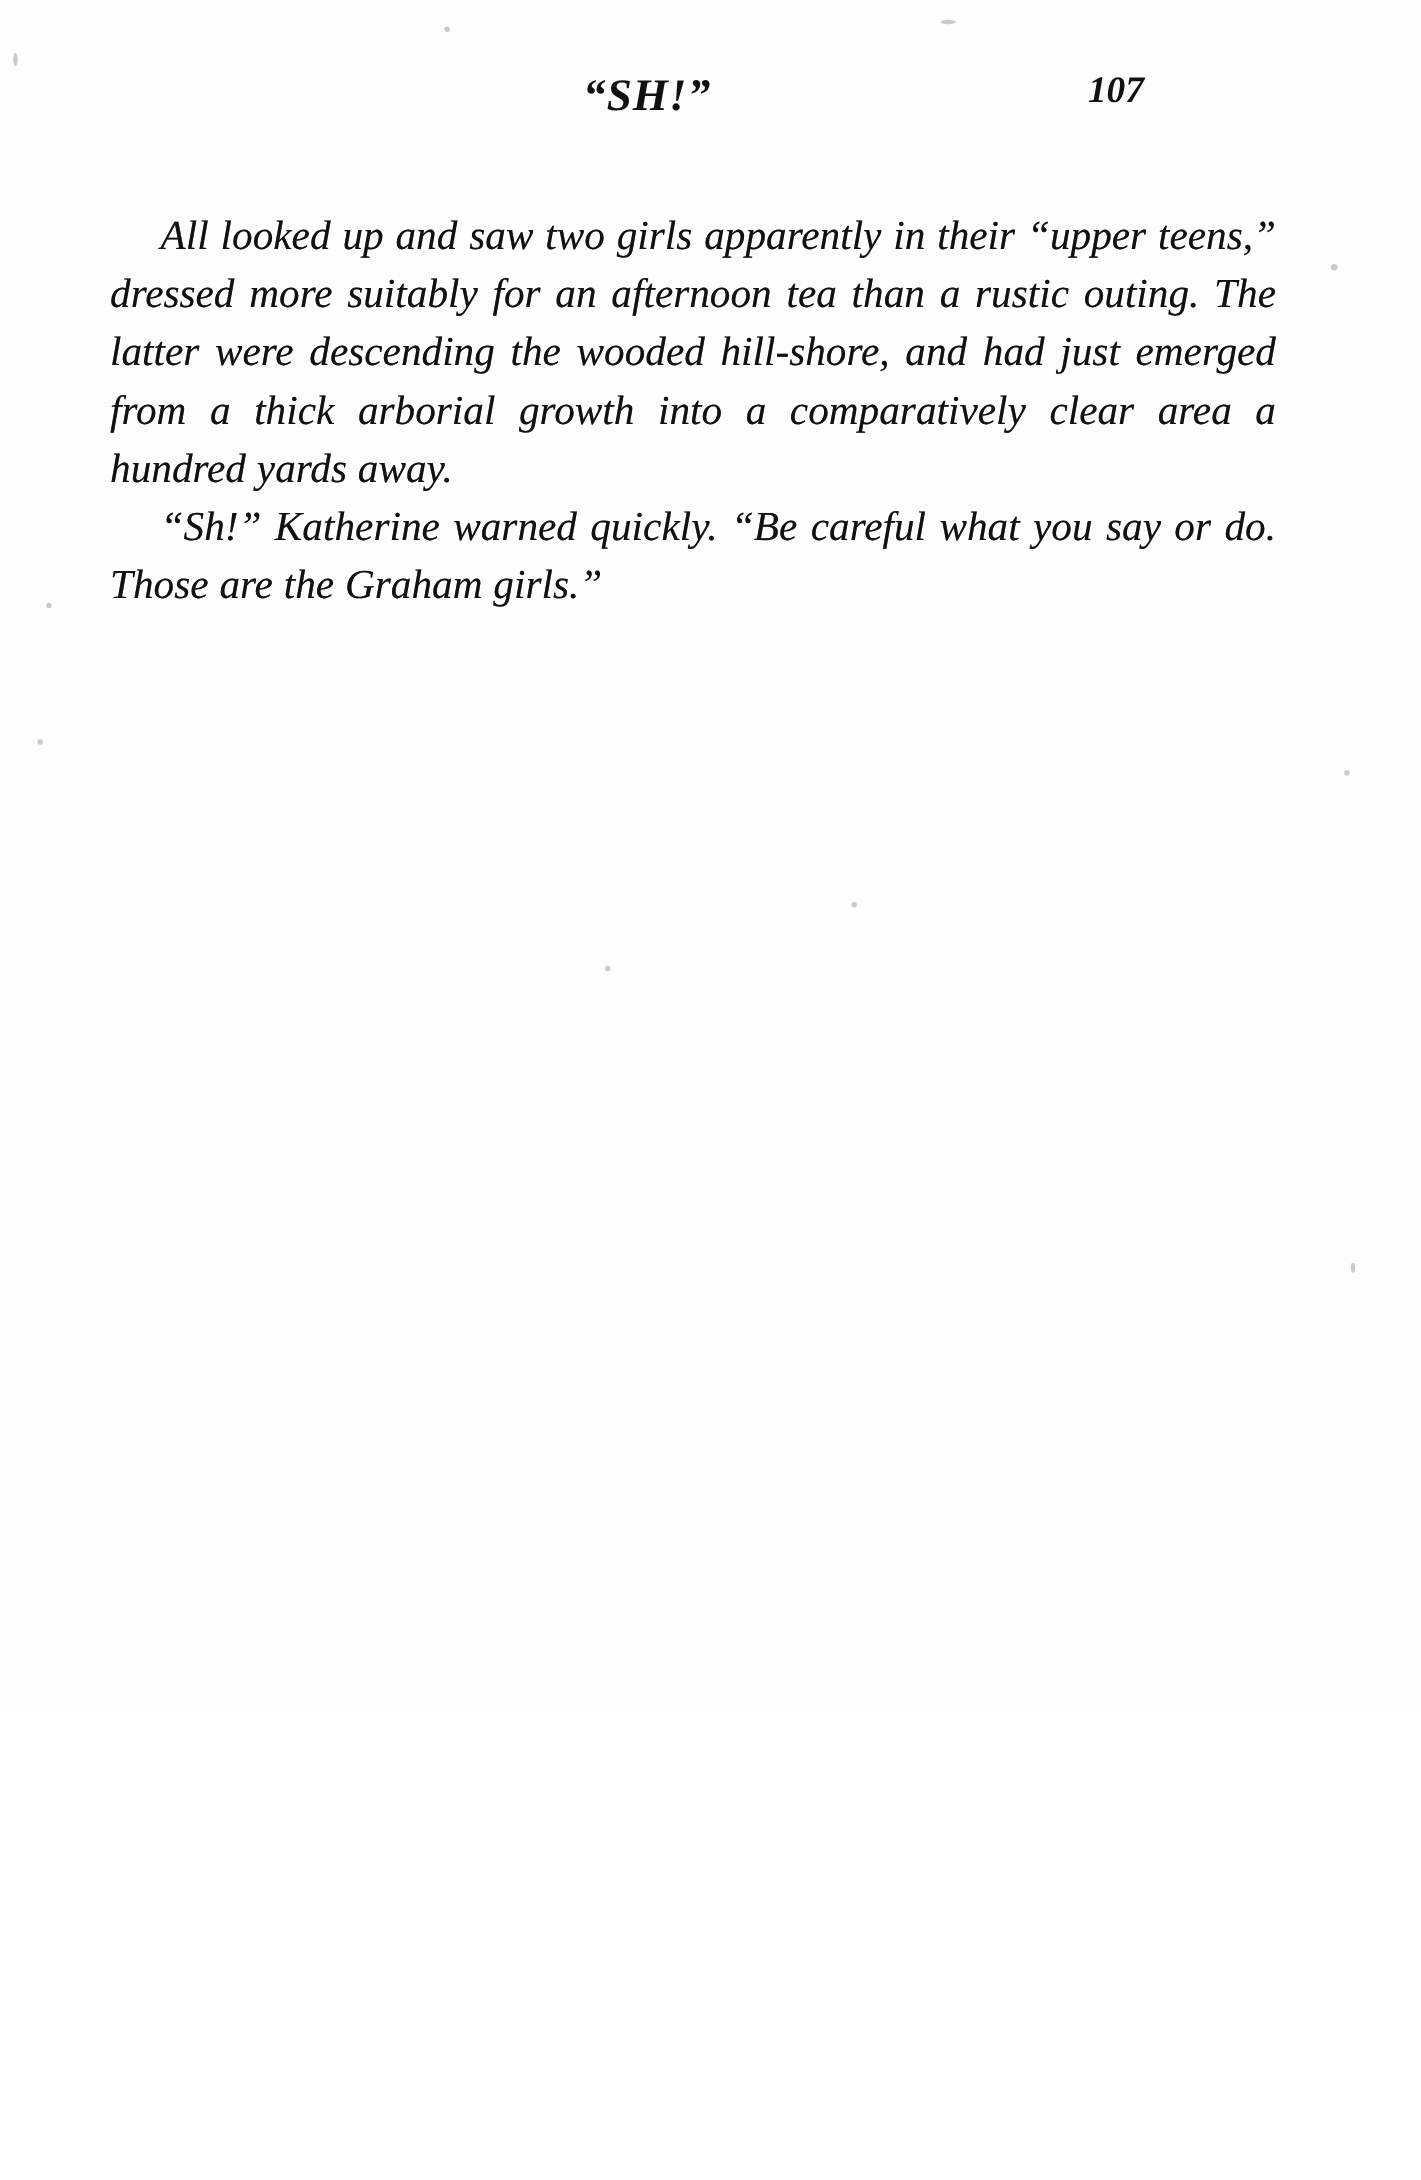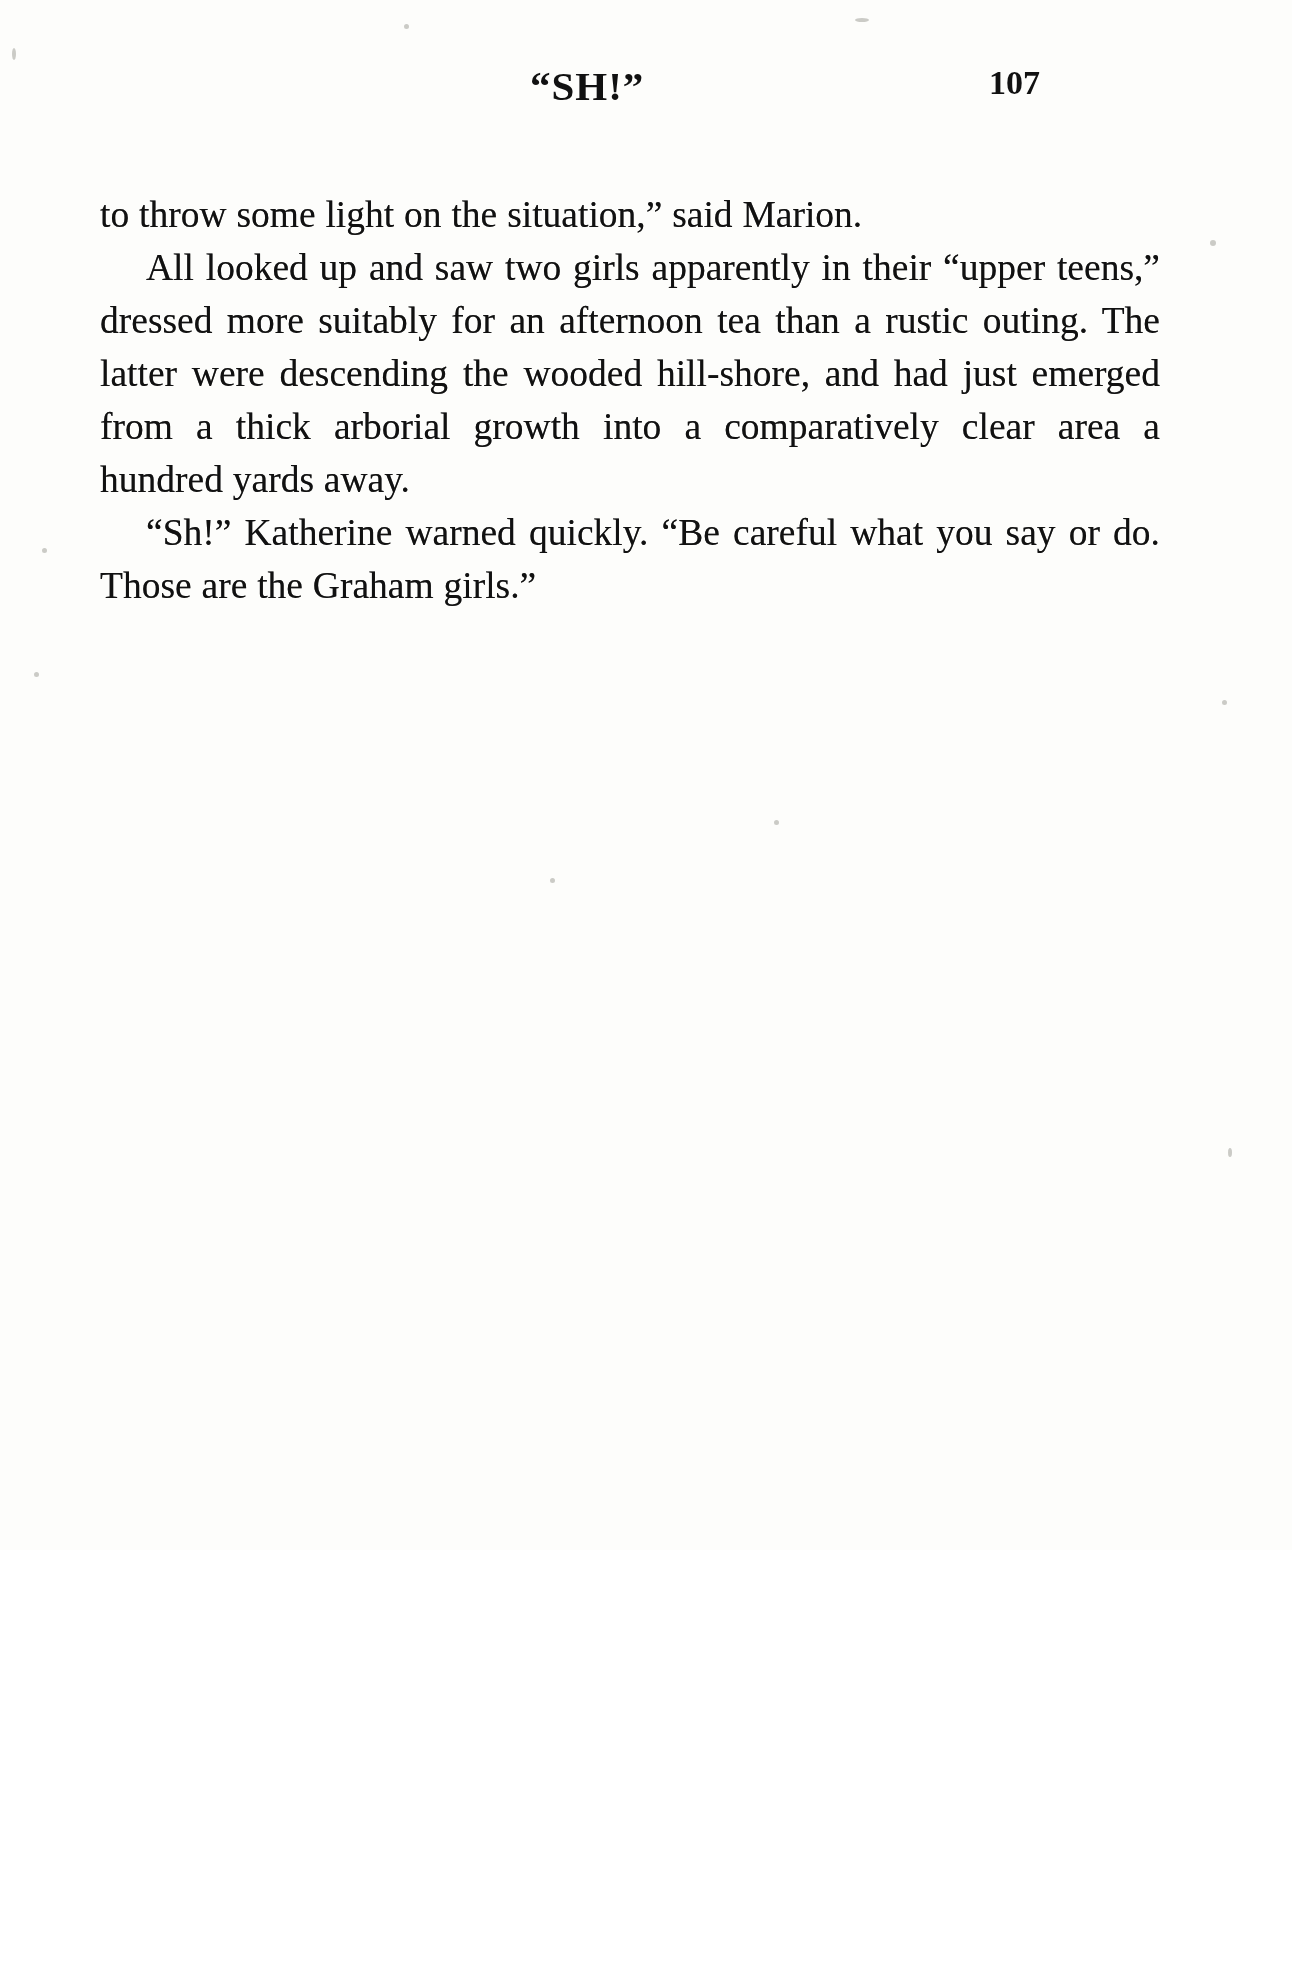--- a/index.html
+++ b/index.html
@@ -16,20 +16,21 @@
     overflow: hidden;
   }
 
   .page {
     position: absolute;
     top: 0;
     left: 0;
     width: 1292px;
     height: 1550px;
     background: #fdfdfb;
+    font-style: italic;
   }
 
   
   .header {
     position: absolute;
     top: 62px;
     left: 100px;
     width: 1100px;
     height: 60px;
   }
@@ -97,21 +98,20 @@
 <body>
 
 <div class="page">
 
   <div class="header">
     <span class="header-title">“SH!”</span>
     <span class="header-folio">107</span>
   </div>
 
   <div class="text-block">
-    <p class="para">to throw some light on  the  situation,” said Marion.</p>
     <p class="para indent">All looked up and saw two girls apparently in their “upper teens,” dressed more suitably for an afternoon tea than a rustic outing.  The latter were descending the wooded hill-shore, and had just emerged from a thick arborial growth into a comparatively clear area a hundred yards away.</p>
     <p class="para indent">“Sh!” Katherine warned quickly.  “Be careful what you say or do.  Those are the Graham girls.”</p>
   </div>
 
   <span class="speck" style="left:1210px;top:240px;width:6px;height:6px;"></span>
   <span class="speck" style="left:1222px;top:700px;width:5px;height:5px;"></span>
   <span class="speck" style="left:1228px;top:1148px;width:4px;height:9px;"></span>
   <span class="speck" style="left:42px;top:548px;width:5px;height:5px;"></span>
   <span class="speck" style="left:34px;top:672px;width:5px;height:5px;"></span>
   <span class="speck" style="left:12px;top:48px;width:4px;height:12px;"></span>

